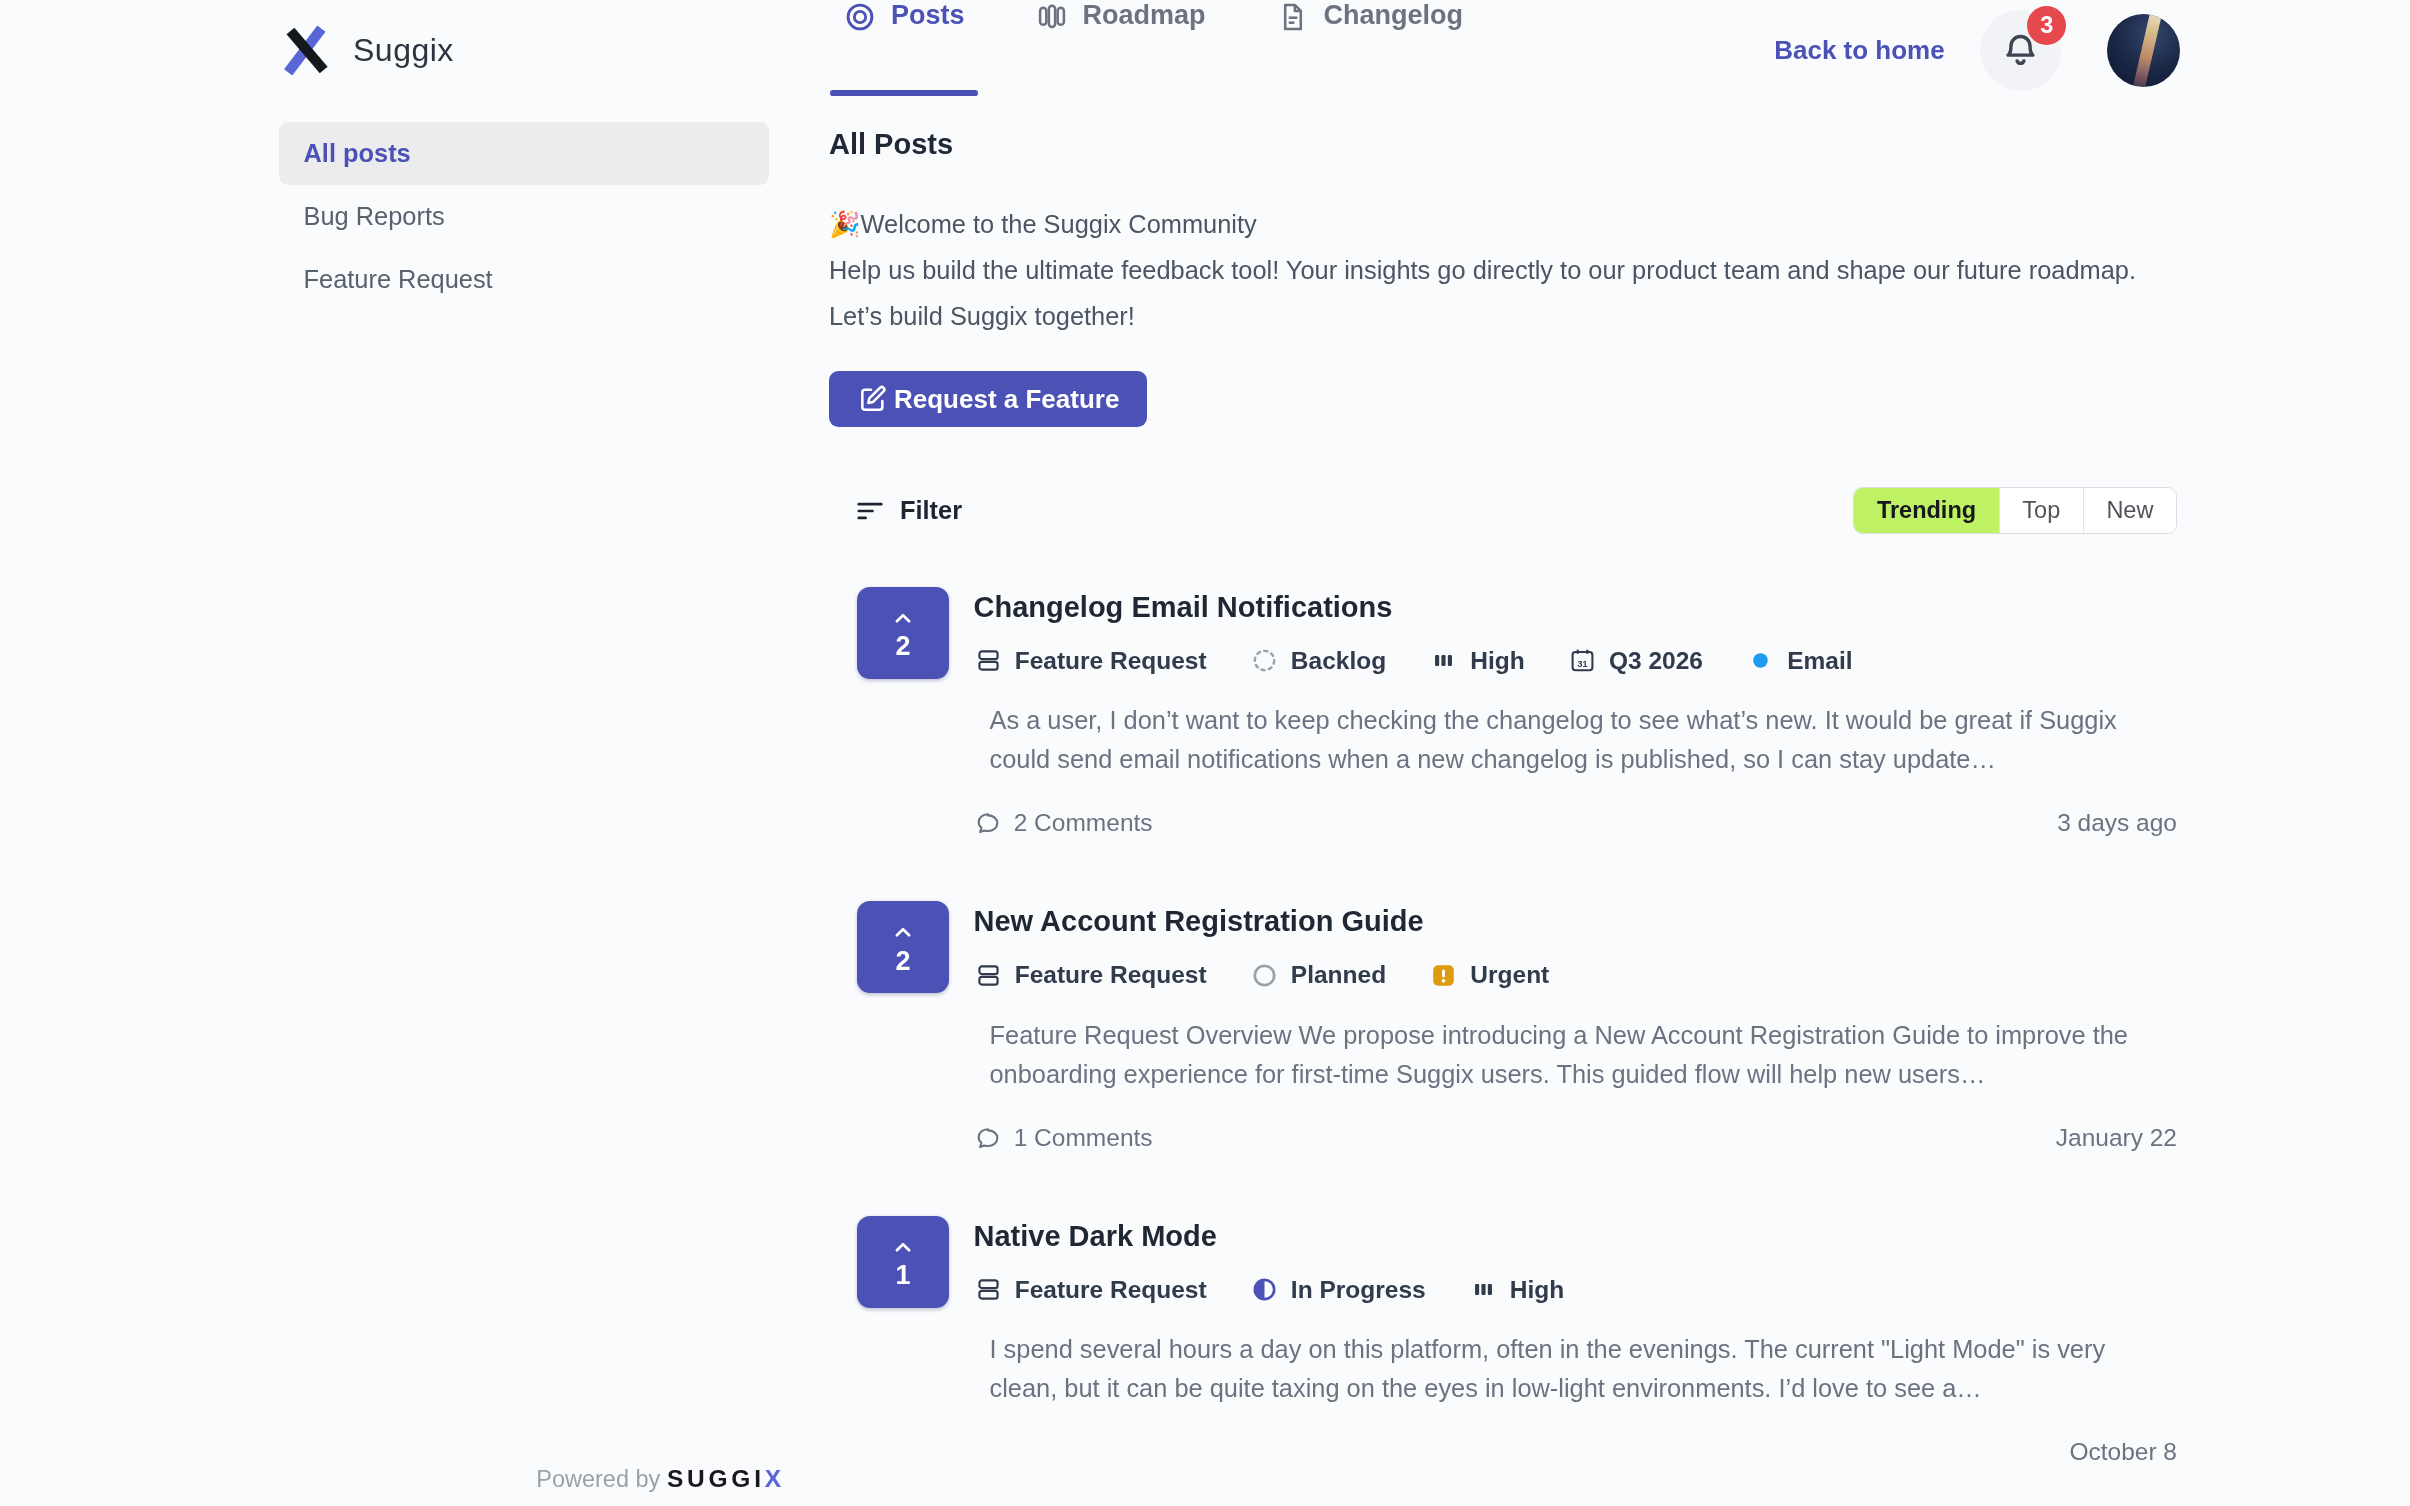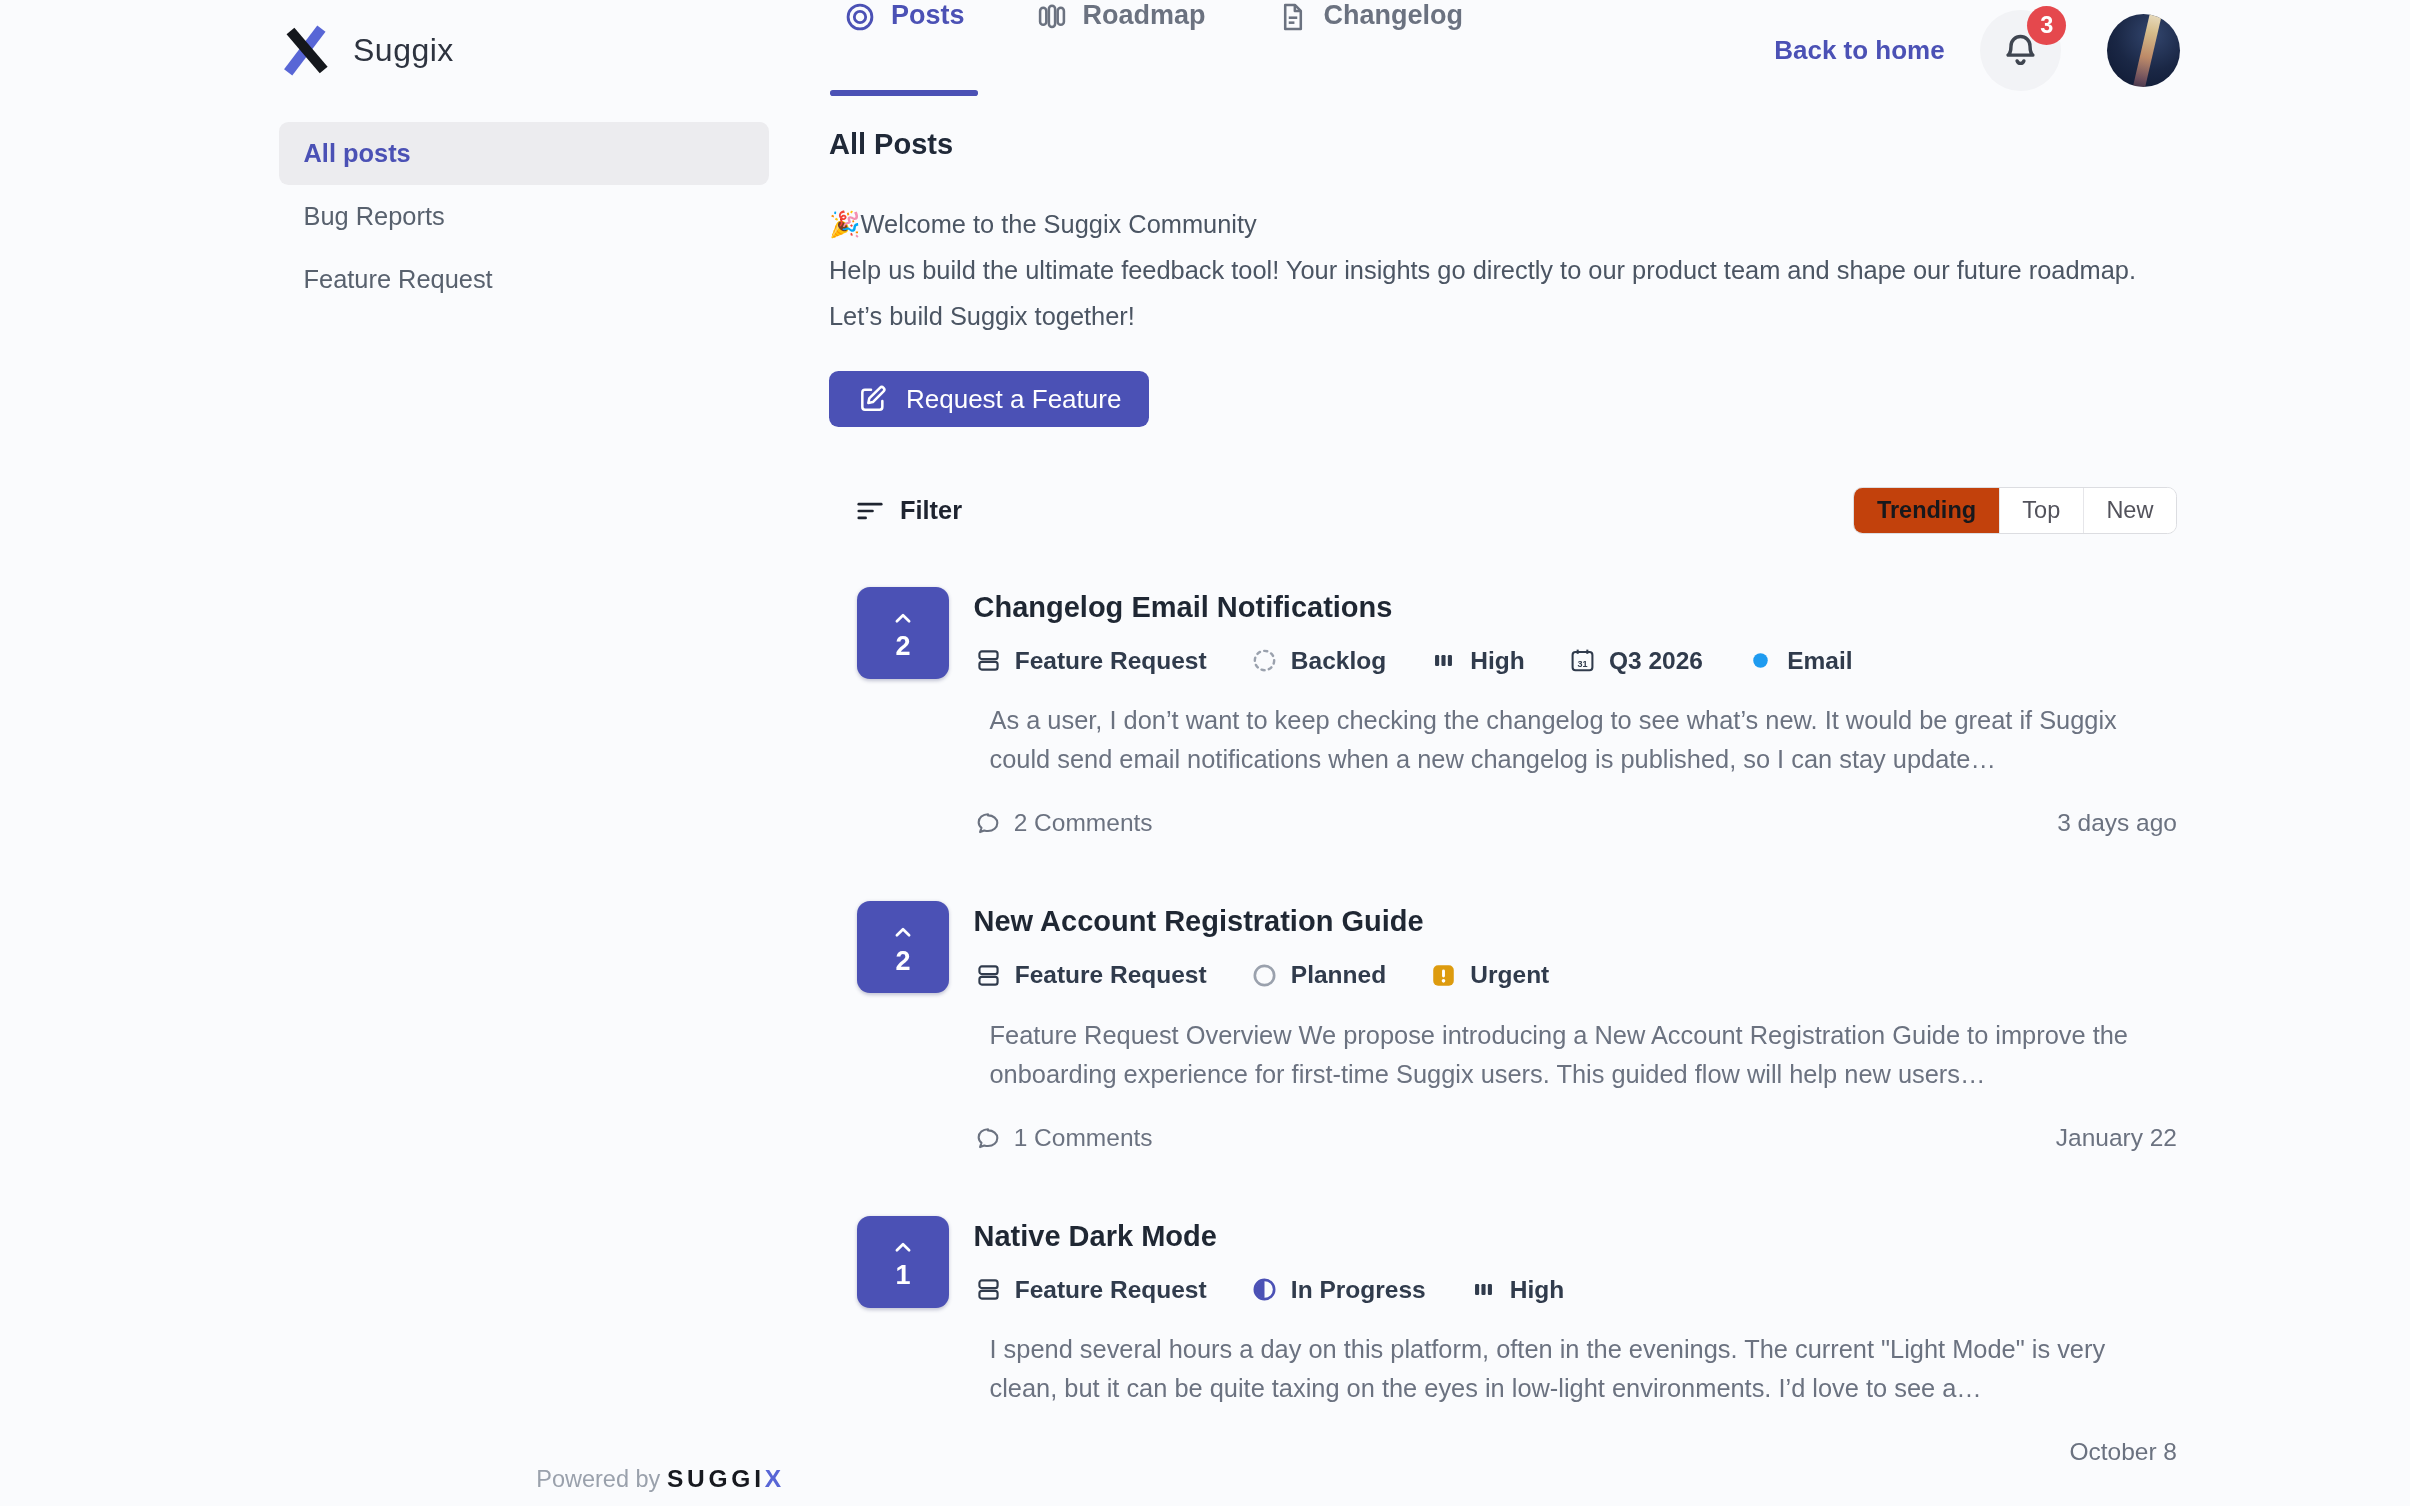--- a/index.html
+++ b/index.html
@@ -39,33 +39,33 @@
   
   .sidebar{position:absolute;left:279px;top:122px;width:490px}
   .side-item{height:63px;display:flex;align-items:center;padding:0 24.5px;border-radius:9.4px;
              font-size:25.4px;color:#58616e;cursor:pointer}
   .side-item.active{background:#ececef;color:#4b51b5;font-weight:700}
 
   
   .main{position:absolute;left:829px;top:128px;width:1348px}
   .page-title{font-size:29px;font-weight:700;color:#202938;margin:0 0 40px}
   .welcome p{margin:0;font-size:25.4px;line-height:46px;color:#4b5563}
-  .request-btn{margin-top:32px;display:inline-flex;align-items:center;gap:17px;background:#4b51b5;color:#fff;
-               font-family:inherit;font-size:26px;font-weight:400;border:none;border-radius:9.4px;height:56px;
+  .request-btn{margin-top:32px;display:inline-flex;align-items:center;gap:5px;background:#4b51b5;color:#fff;
+               font-family:inherit;font-size:26px;font-weight:700;border:none;border-radius:9.4px;height:56px;
                padding:0 28px;cursor:pointer}
   .request-btn .ic svg{width:32px;height:32px}
 
   .toolbar{margin-top:60px;display:flex;align-items:center;justify-content:space-between;padding-left:26px}
   .filter{display:flex;align-items:center;gap:15px;font-size:25.4px;font-weight:600;color:#1e2430;cursor:pointer}
   .filter .ic svg{width:30px;height:30px}
   .seg-group{display:flex;border:1.9px solid #dcdde1;border-radius:9.4px;overflow:hidden;background:#fff}
   .seg{font-family:inherit;font-size:23.5px;color:#52525b;padding:0 22.6px;height:45px;background:#fff;border:none;
        border-right:1.9px solid #e6e6ea;cursor:pointer}
   .seg:last-child{border-right:none}
-  .seg.active{background:#c2410c;color:#17181c;font-weight:600}
+  .seg.active{background:#bef264;color:#17181c;font-weight:600}
 
   
   .posts{margin-top:53px;padding-left:28px}
   .post{display:flex;gap:24.5px;margin-bottom:64px}
   .vote{width:92px;height:92px;flex-shrink:0;border-radius:13px;background:#4b51b5;color:#fff;border:none;
         display:flex;flex-direction:column;align-items:center;justify-content:center;gap:2.8px;cursor:pointer;
         box-shadow:0 1.9px 3.8px rgba(30,35,90,.25);font-family:inherit}
   .vote .ic svg{width:34px;height:24.5px}
   .vote-count{font-size:27px;font-weight:700;line-height:1}
   .post-body{flex:1;min-width:0;padding-top:3.8px}

